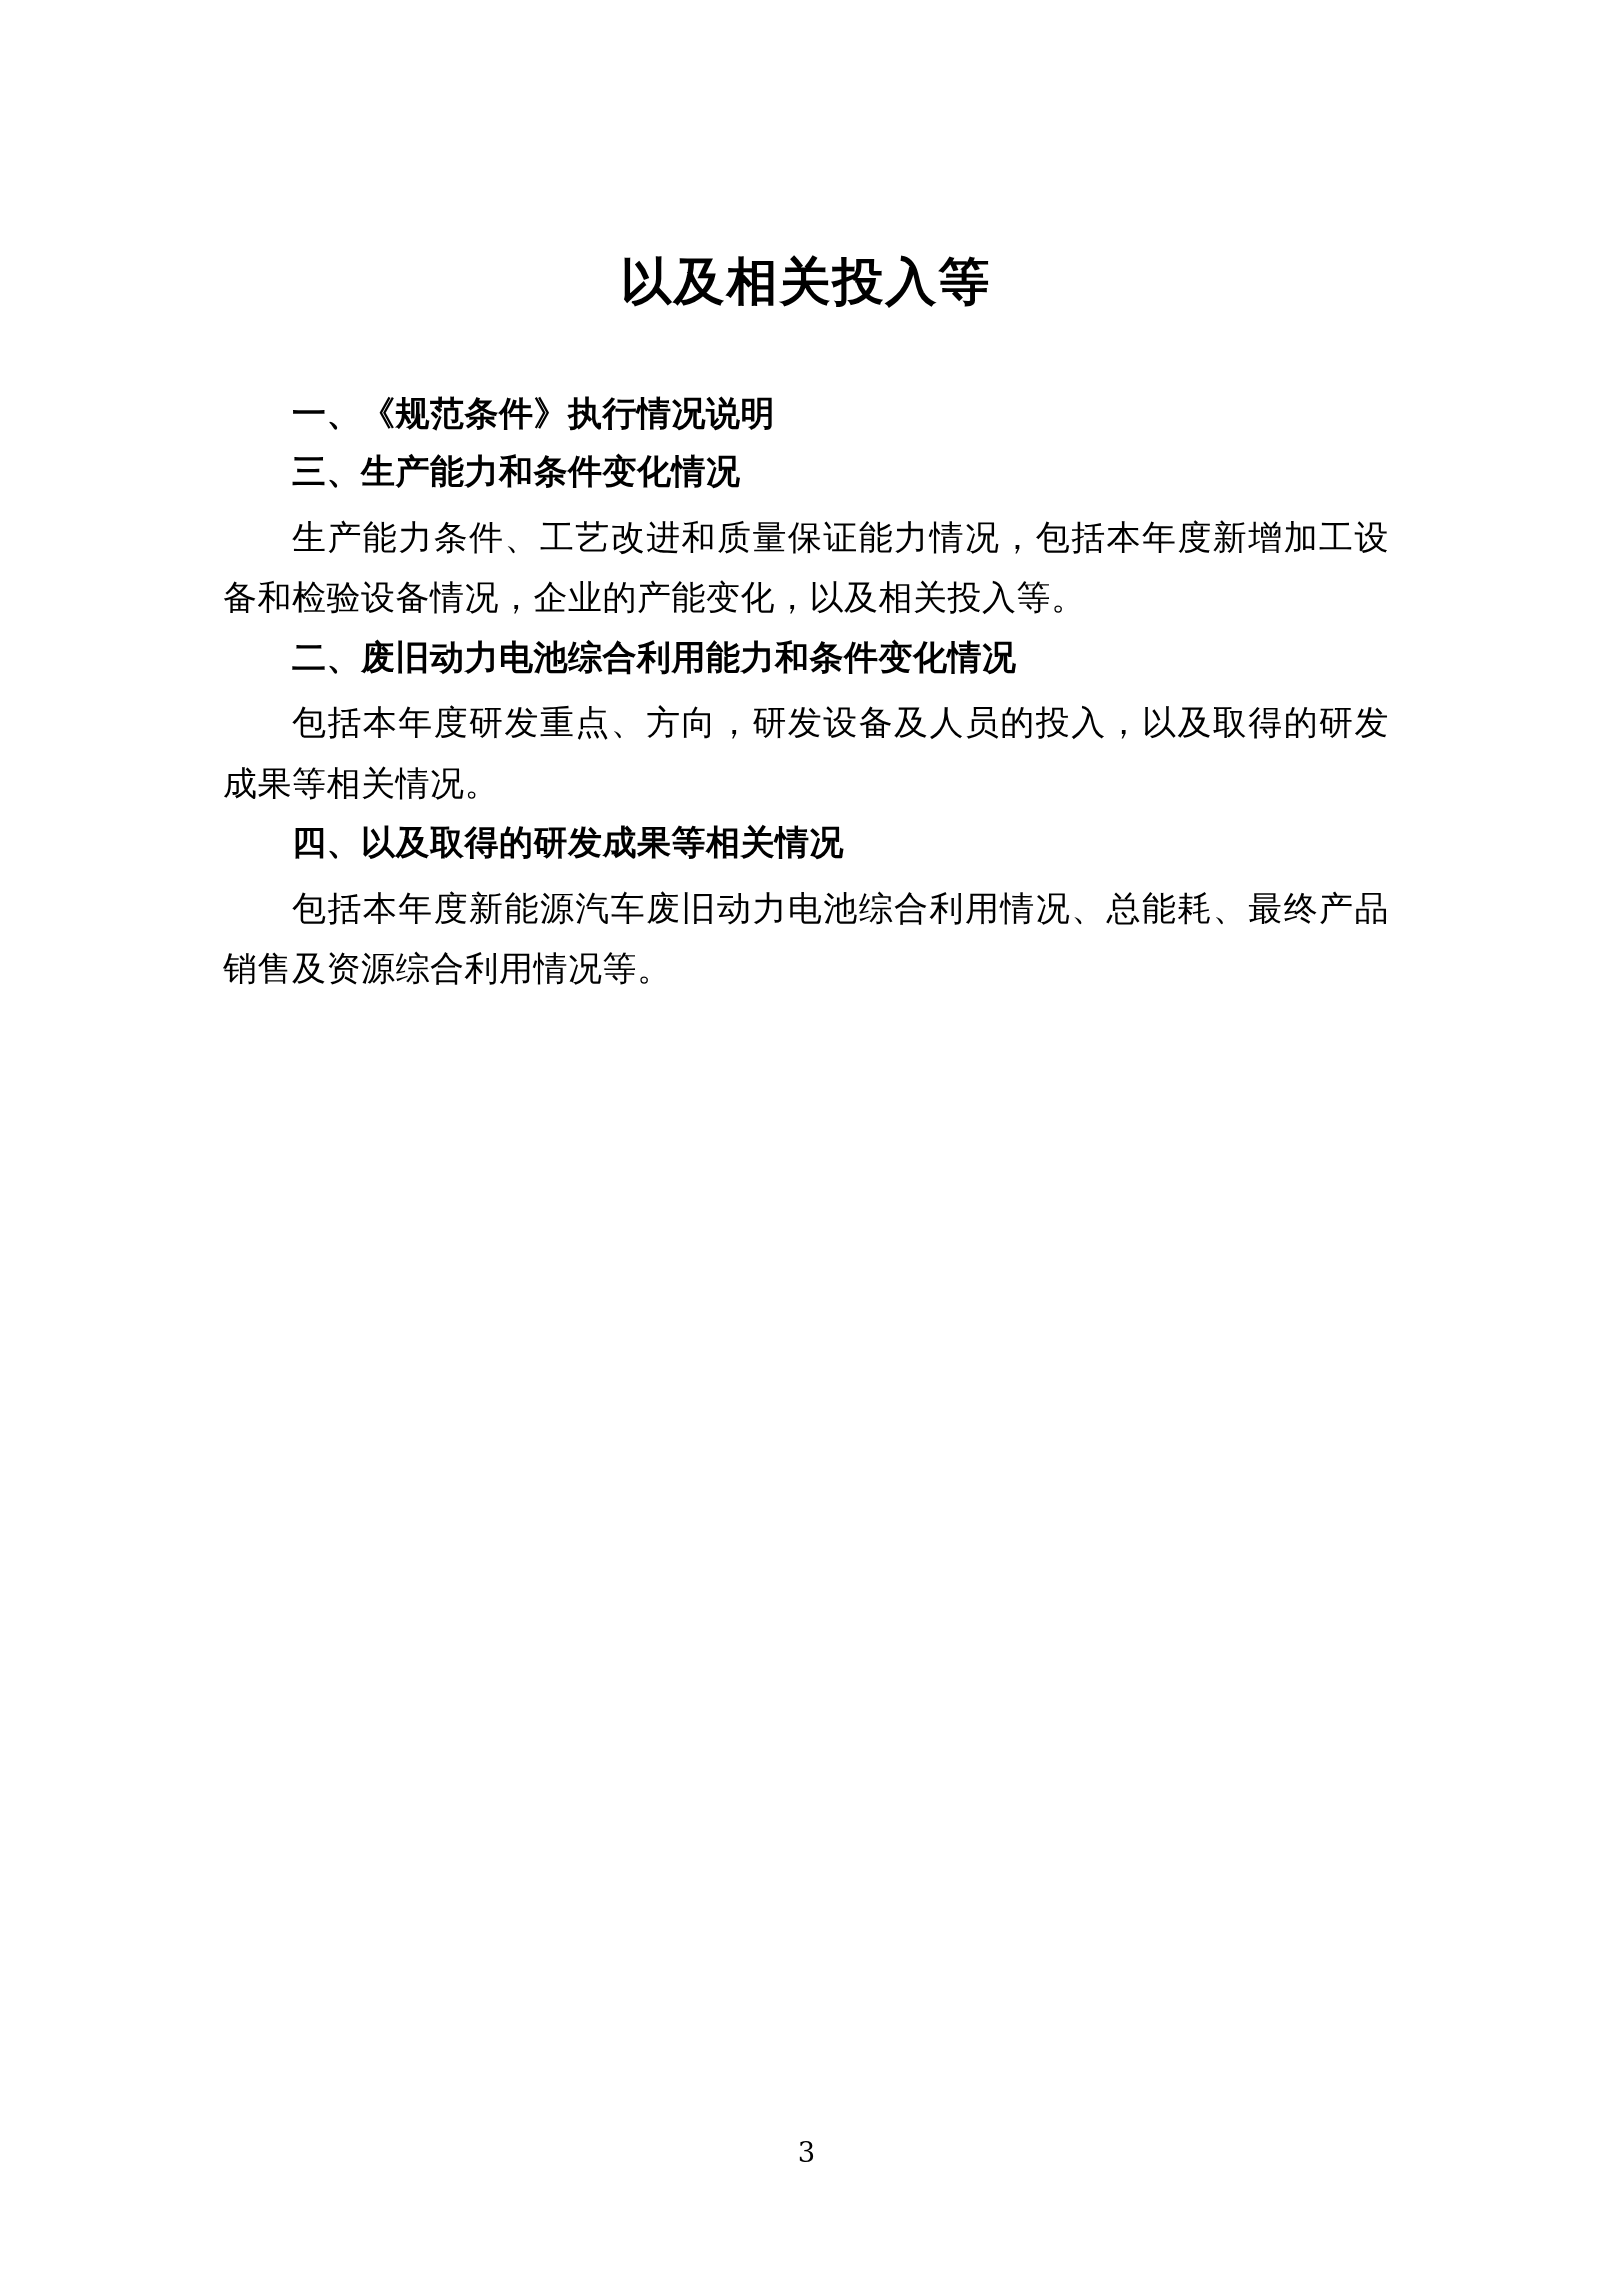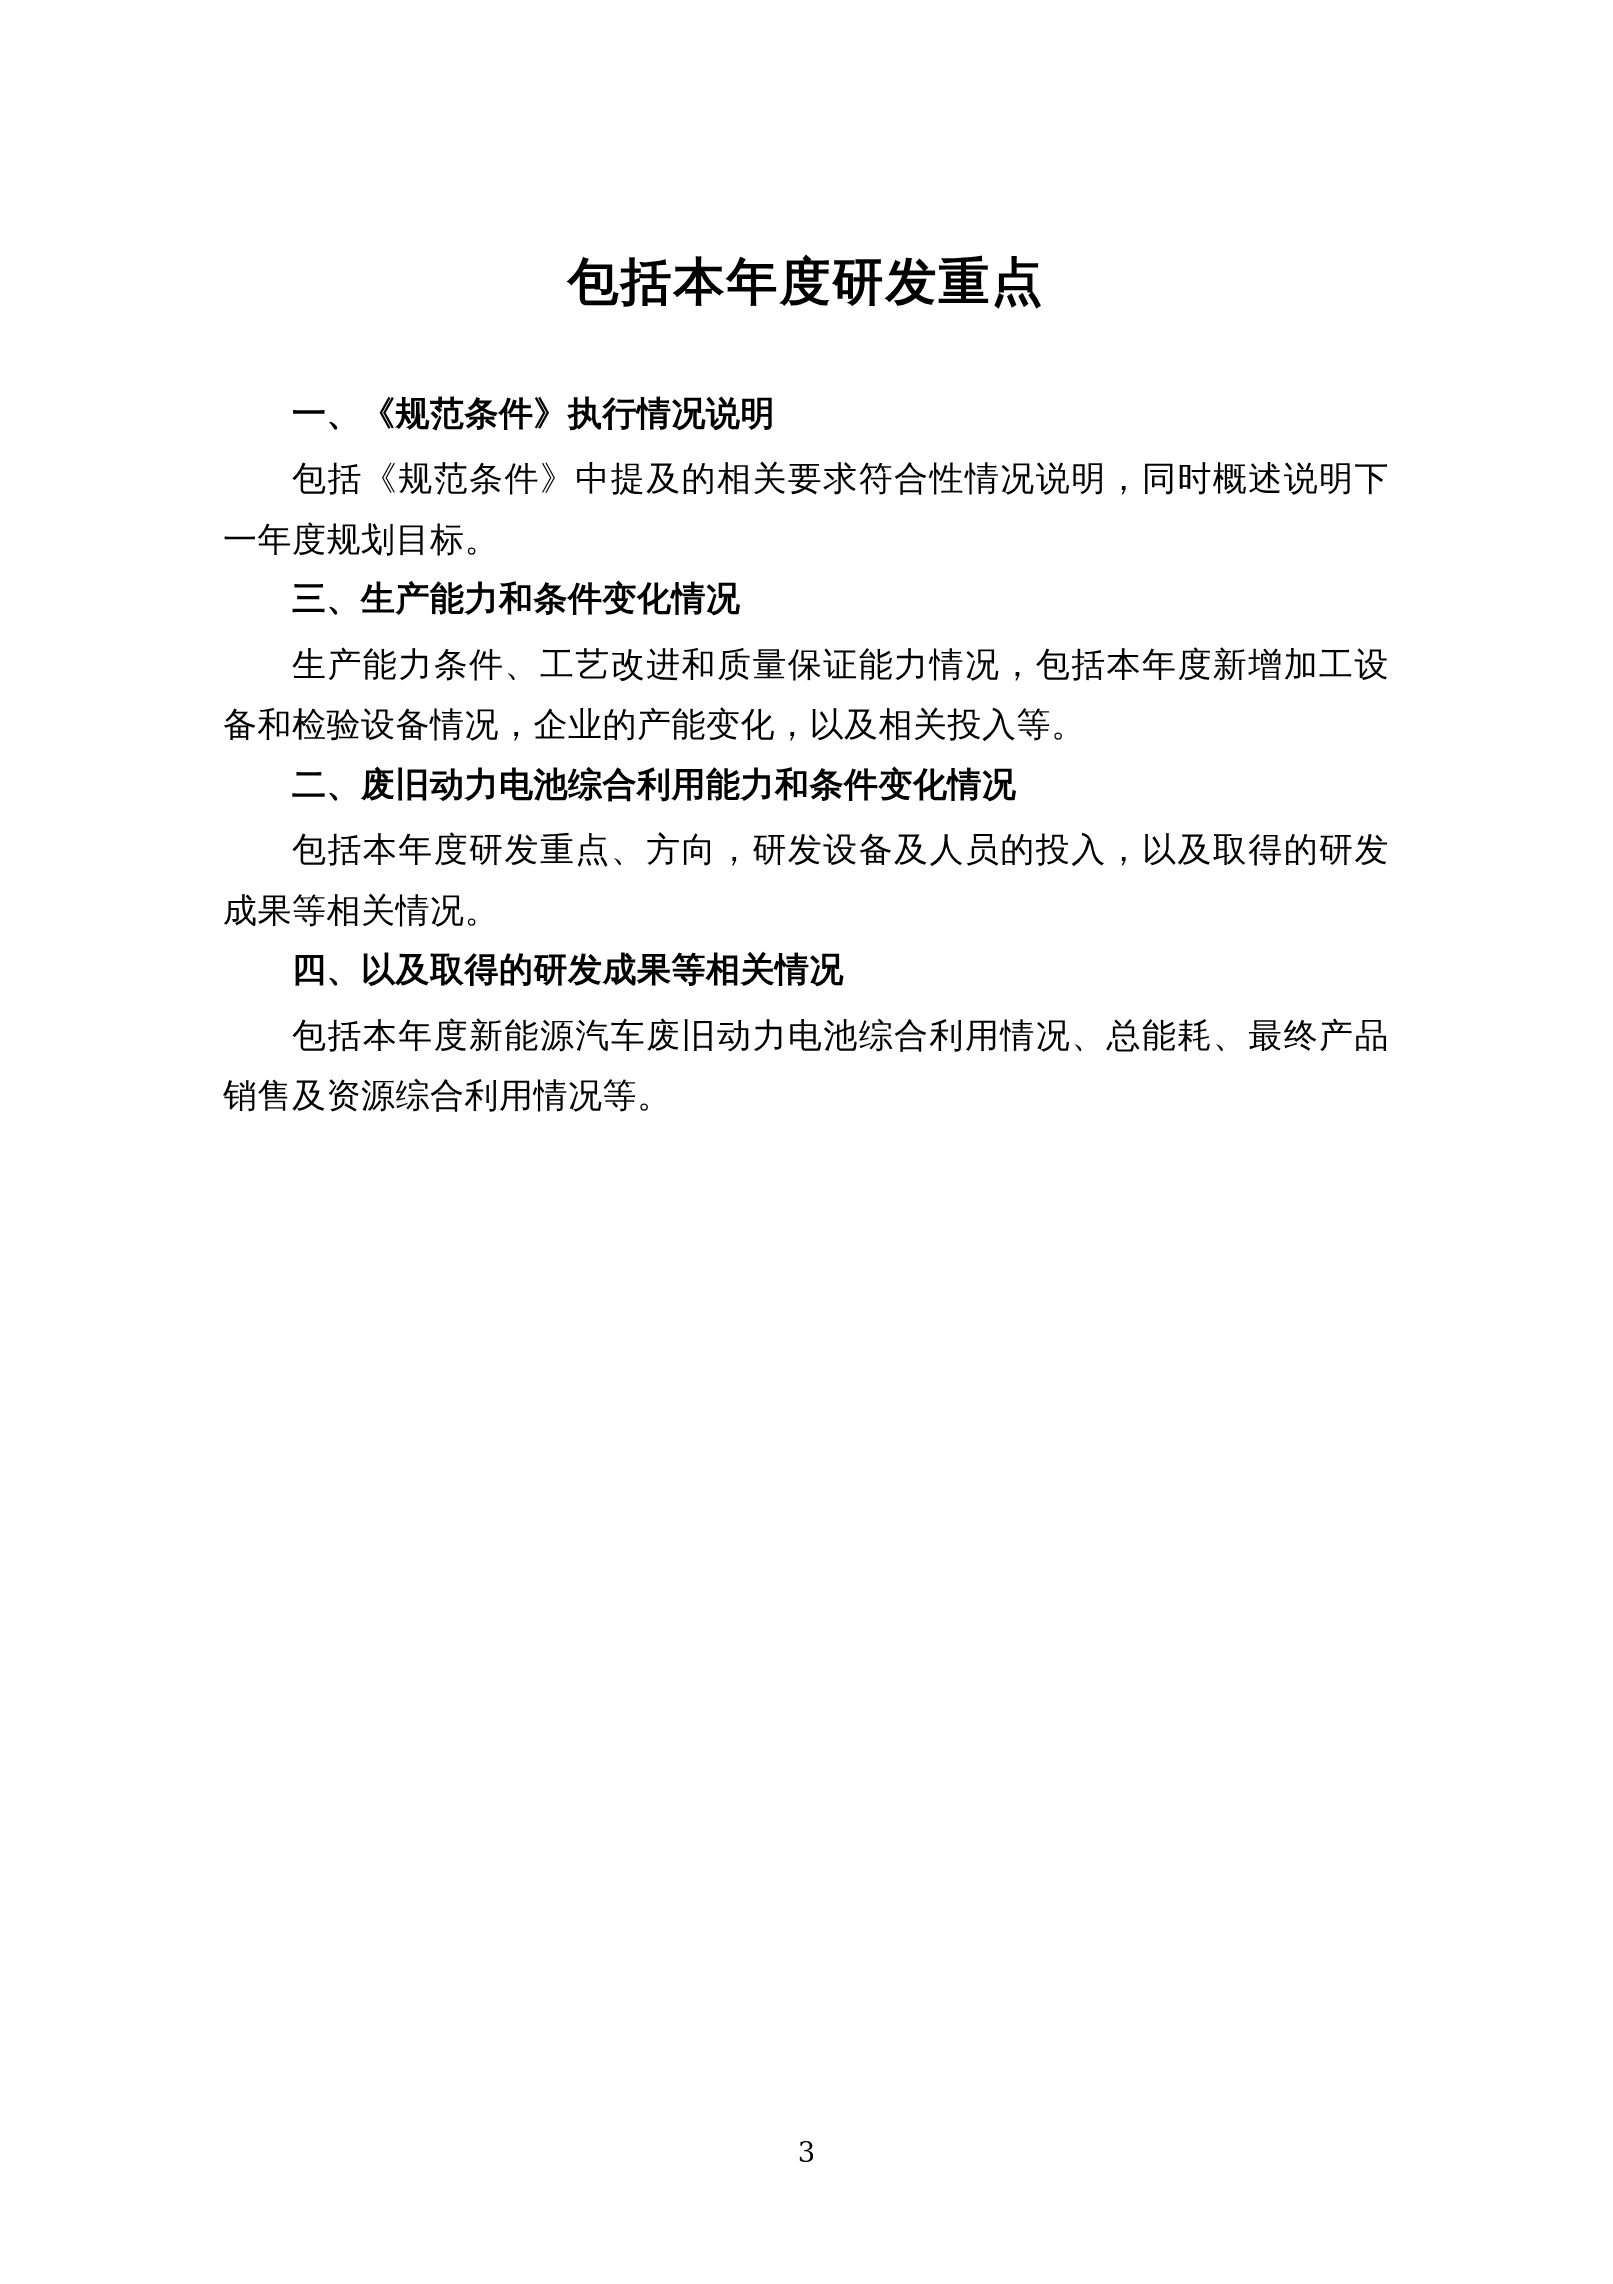--- a/index.html
+++ b/index.html
@@ -71,25 +71,24 @@
     color: #000000;
   }
 </style>
 </head>
 <body>
 
 <div class="page">
 
   <div class="content">
 
-    <h1 class="doc-title">包括本年度研发重点</h1>
+    <h1 class="doc-title">以及相关投入等</h1>
 
     <div class="section">
       <div class="heading">一、《规范条件》执行情况说明</div>
-      <p class="para">包括《规范条件》中提及的相关要求符合性情况说明，同时概述说明下一年度规划目标。</p>
     </div>
 
     <div class="section">
       <div class="heading">三、生产能力和条件变化情况</div>
       <p class="para">生产能力条件、工艺改进和质量保证能力情况，包括本年度新增加工设备和检验设备情况，企业的产能变化，以及相关投入等。</p>
     </div>
 
     <div class="section">
       <div class="heading">二、废旧动力电池综合利用能力和条件变化情况</div>
       <p class="para">包括本年度研发重点、方向，研发设备及人员的投入，以及取得的研发成果等相关情况。</p>

